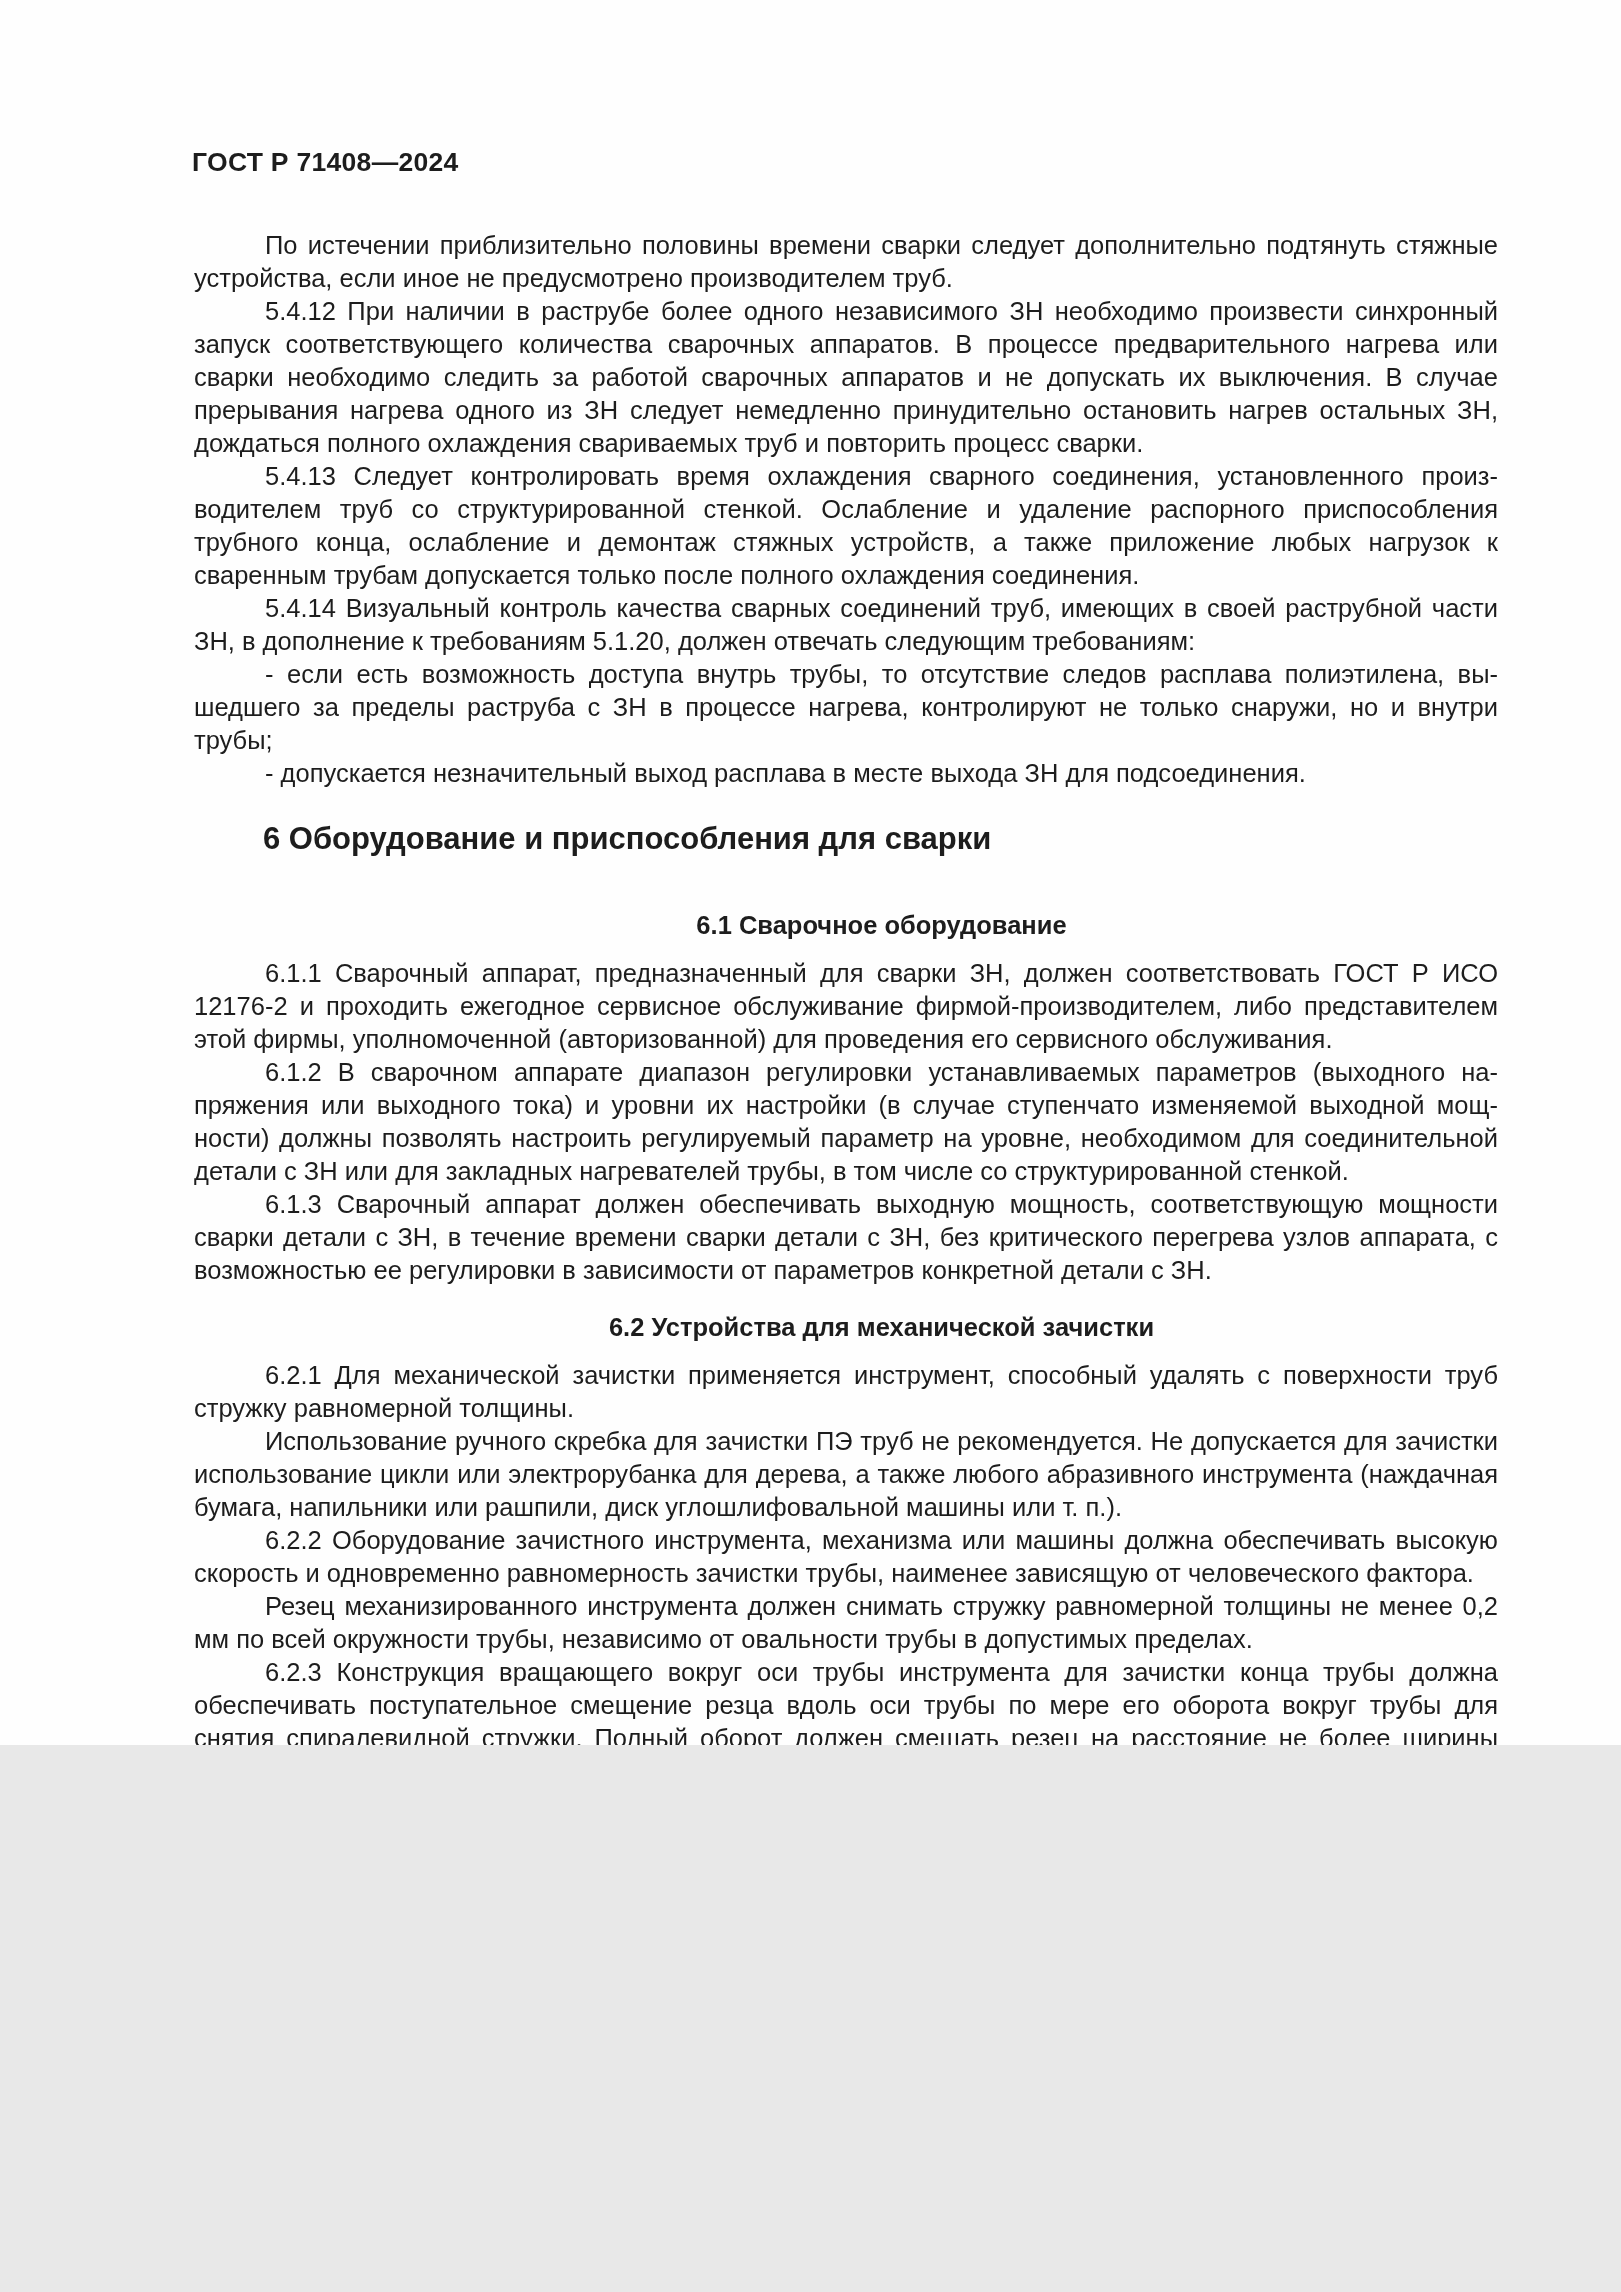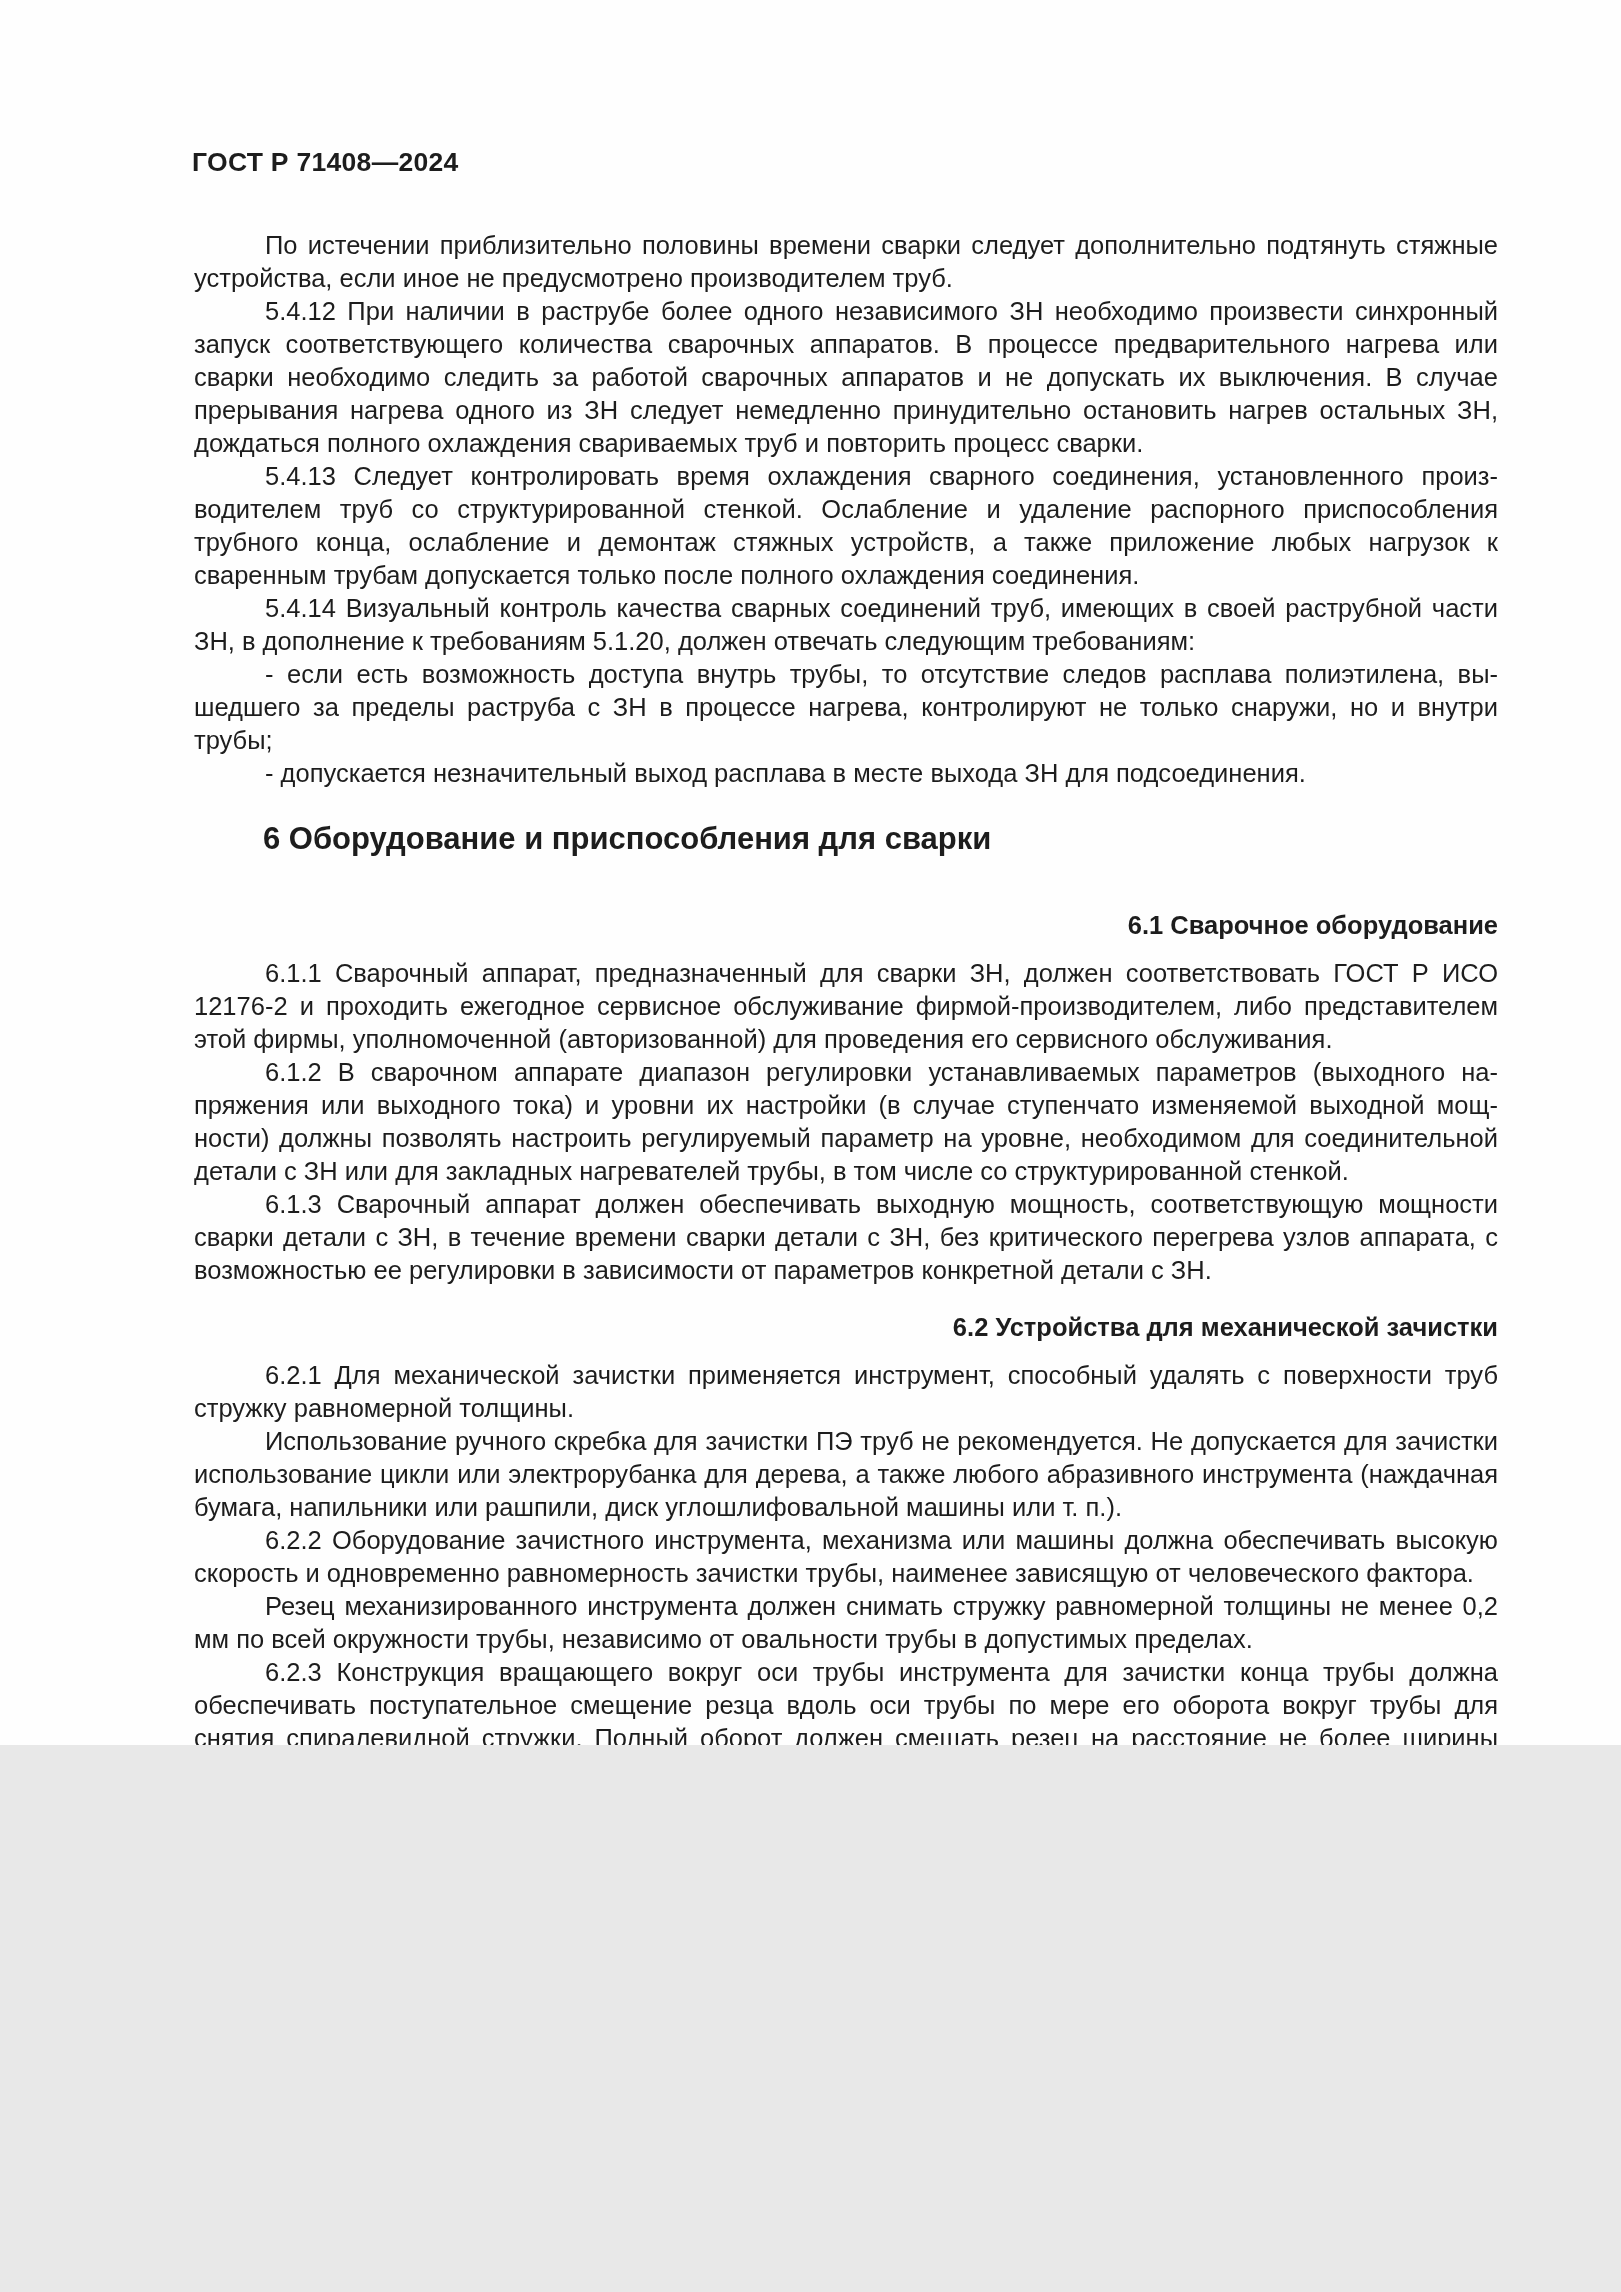--- a/index.html
+++ b/index.html
@@ -47,21 +47,21 @@
     font-weight: bold;
     text-indent: 69px;
     text-align: left;
     margin: 29px 0 0 0;
   }
   .content .h2 {
     font-size: 25.5px;
     line-height: 33px;
     font-weight: bold;
     text-indent: 71px;
-    text-align: right;
+    text-align: center;
     margin: 24.5px 0 0 0;
   }
   .content .h1 + .h2 {
     margin-top: 51px;
   }
   .content .h2 + .para {
     margin-top: 14.7px;
   }
   .page-number {
     position: absolute;

